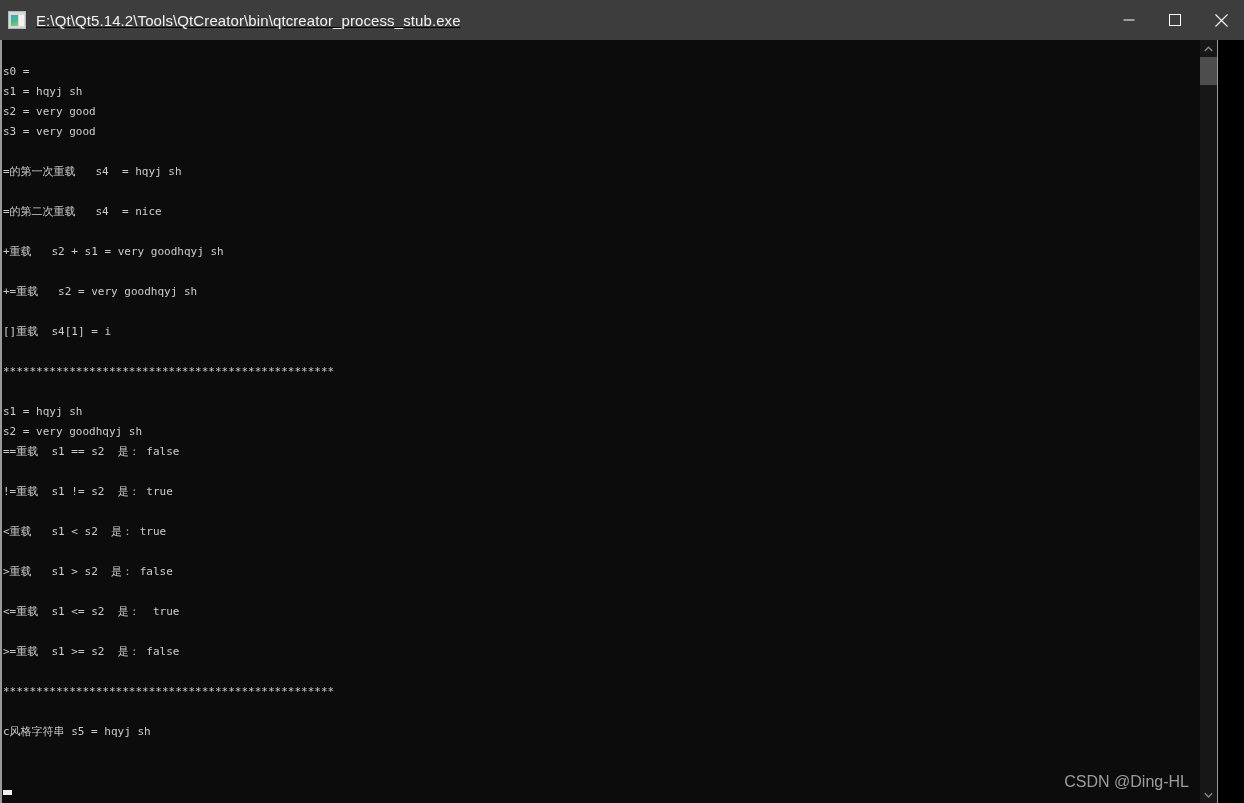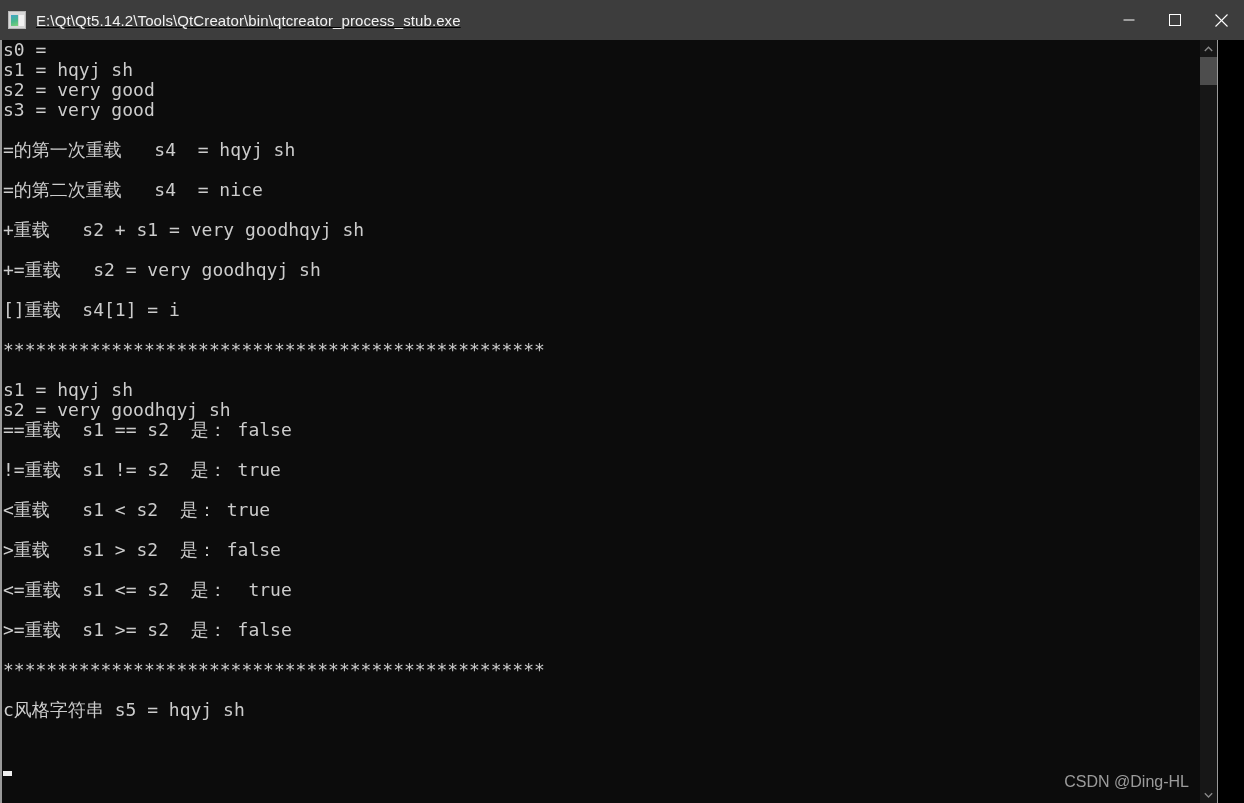--- a/index.html
+++ b/index.html
@@ -104,24 +104,25 @@
     width: 2px;
     background: #9a9a9a;
   }
   .console {
     position: absolute;
     left: 3px;
     top: 0;
     right: 45px;
     bottom: 0;
     font-family: "DejaVu Sans Mono", "Liberation Mono", monospace;
-    font-size: 18px;
+    font-size: 11px;
     line-height: 20px;
     color: #cccccc;
     white-space: pre;
+    padding-top: 22px;
     box-sizing: border-box;
     overflow: hidden;
   }
   .line {
     height: 20px;
     white-space: pre;
   }
   .cursor {
     display: inline-block;
     width: 9px;

